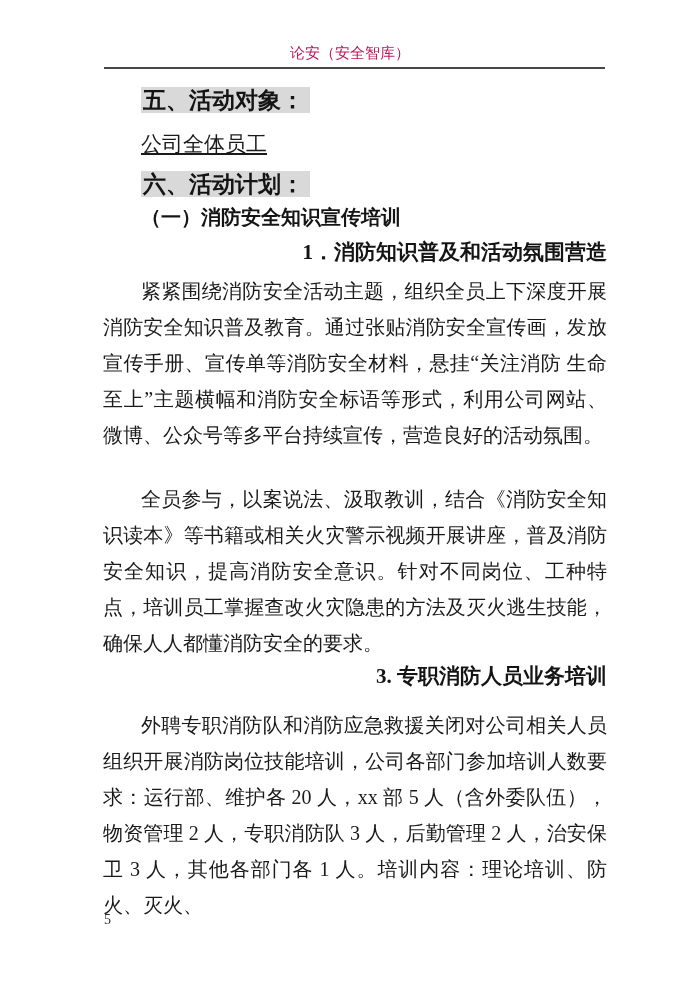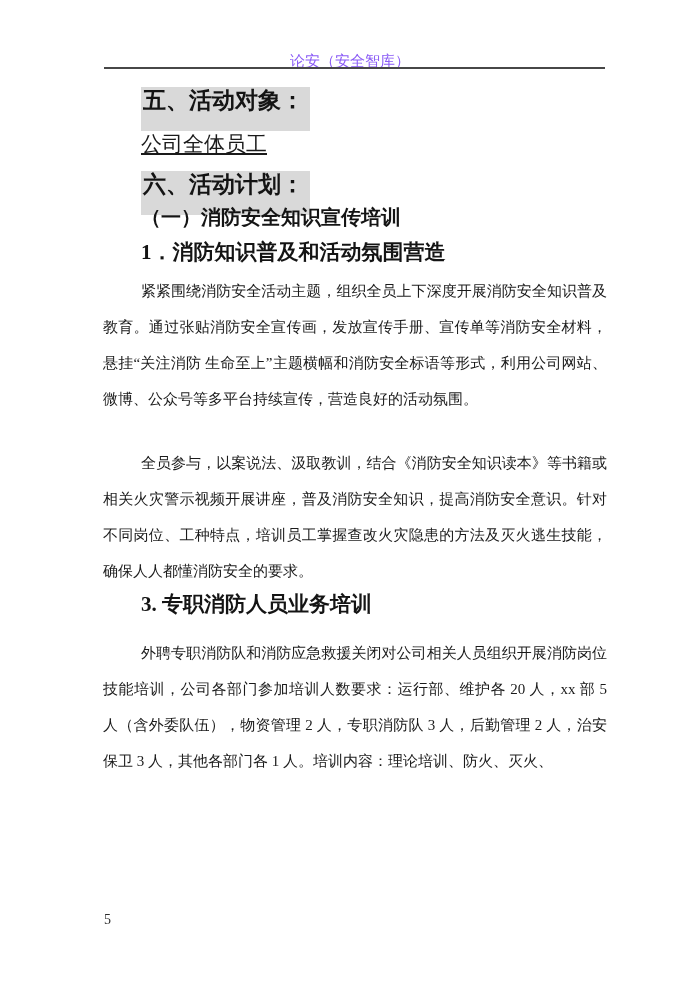--- a/index.html
+++ b/index.html
@@ -11,25 +11,25 @@
     color: #1a1a1a;
   }
   .page {
     position: relative;
     width: 700px; height: 990px;
     background: #ffffff;
     overflow: hidden;
   }
   .header-text {
     position: absolute;
-    top: 52px; left: 0; width: 100%;
+    top: 44px; left: 0; width: 100%;
     text-align: center;
     font-size: 15px;
     line-height: 18px;
-    color: #8b5cf6;
+    color: #be185d;
   }
   .header-rule {
     position: absolute;
     top: 67px; left: 104px;
     width: 501px; height: 2px;
     background: #474747;
   }
   .content {
     position: absolute;
     left: 103px; top: 87px;
@@ -37,21 +37,21 @@
   }
   .sec-h {
     font-size: 23px;
     line-height: 28px;
     font-weight: bold;
     color: #141414;
     margin: 0 0 0 38px;
   }
   .sec-h .hl {
     background: #d9d9d9;
-    padding: 1px 6px 18px 2px;
+    padding: 1px 6px 0 2px;
   }
   .sec-h.sec-6 { margin-top: 14px; }
   .plain {
     font-size: 21px;
     line-height: 26px;
     margin: 16px 0 0 38px;
     color: #1a1a1a;
     text-decoration: underline;
   }
   .sub-h {
@@ -60,25 +60,26 @@
     font-weight: bold;
     color: #141414;
     margin: 5px 0 0 38px;
   }
   .item-h {
     font-size: 21px;
     line-height: 26px;
     font-weight: bold;
     color: #141414;
     margin: 9px 0 0 38px;
+    text-align: right;
   }
   .item-h.item-2 { margin-top: 0; }
   .item-h.item-3 { margin-top: 2px; }
   .para {
-    font-size: 15px;
+    font-size: 20px;
     line-height: 36px;
     text-align: justify;
     text-indent: 38px;
     margin: 8px 0 0 0;
     color: #1a1a1a;
     word-break: break-all;
   }
   .para.para-2 { margin-top: 28px; }
   .para.para-3 { margin-top: 18px; }
   .page-number {

